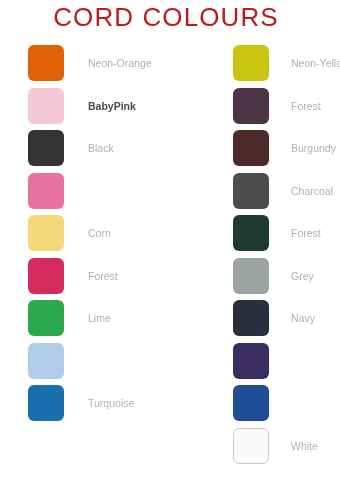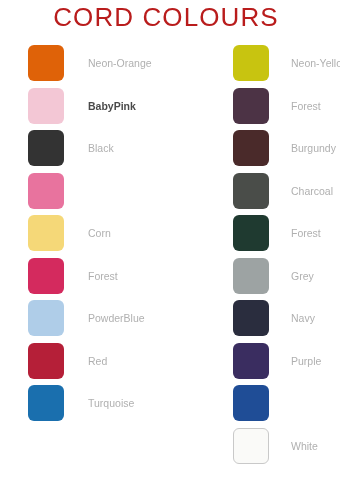--- a/index.html
+++ b/index.html
@@ -115,26 +115,25 @@
         </div>
         <div class="swatch-row">
           <div class="swatch-chip" style="background: rgb(245, 216, 120);"></div>
           <div class="swatch-label">Corn</div>
         </div>
         <div class="swatch-row">
           <div class="swatch-chip" style="background: rgb(212, 42, 94);"></div>
           <div class="swatch-label">Forest</div>
         </div>
         <div class="swatch-row">
-          <div class="swatch-chip" style="background: rgb(175, 205, 232);"></div>
-          <div class="swatch-label">PowderBlue</div>
+          <div class="swatch-chip" style="background: rgb(46, 168, 79);"></div>
+          <div class="swatch-label">Lime</div>
         </div>
         <div class="swatch-row">
-          <div class="swatch-chip" style="background: rgb(181, 31, 56);"></div>
-          <div class="swatch-label">Red</div>
+          <div class="swatch-chip" style="background: rgb(175, 205, 232);"></div>
         </div>
         <div class="swatch-row">
           <div class="swatch-chip" style="background: rgb(26, 111, 174);"></div>
           <div class="swatch-label">Turquoise</div>
         </div>
       </div>
     <div class="swatch-column right">
         <div class="swatch-row">
           <div class="swatch-chip" style="background: rgb(200, 196, 16);"></div>
           <div class="swatch-label">Neon-Yello</div>
@@ -158,21 +157,20 @@
         <div class="swatch-row">
           <div class="swatch-chip" style="background: rgb(157, 163, 163);"></div>
           <div class="swatch-label">Grey</div>
         </div>
         <div class="swatch-row">
           <div class="swatch-chip" style="background: rgb(42, 45, 62);"></div>
           <div class="swatch-label">Navy</div>
         </div>
         <div class="swatch-row">
           <div class="swatch-chip" style="background: rgb(58, 45, 96);"></div>
-          <div class="swatch-label">Purple</div>
         </div>
         <div class="swatch-row">
           <div class="swatch-chip" style="background: rgb(31, 77, 150);"></div>
         </div>
         <div class="swatch-row">
           <div class="swatch-chip bordered" style="background: rgb(250, 250, 248);"></div>
           <div class="swatch-label">White</div>
         </div>
       </div>
   </div>

